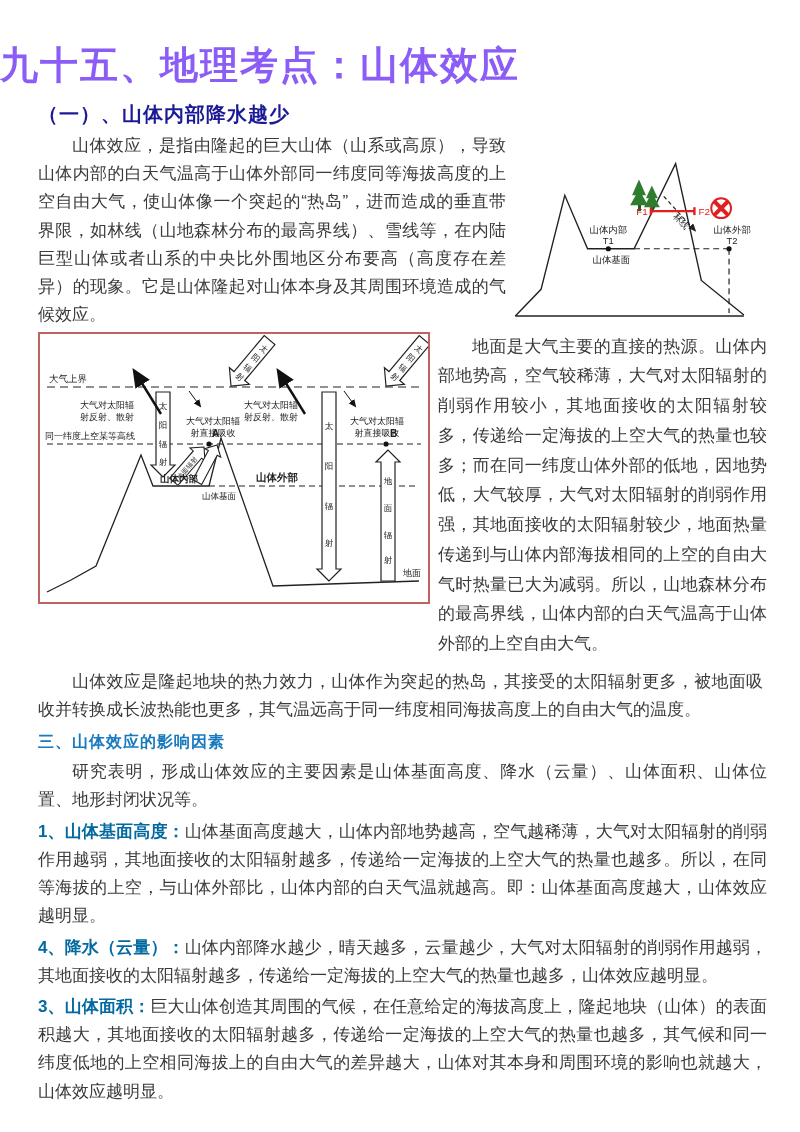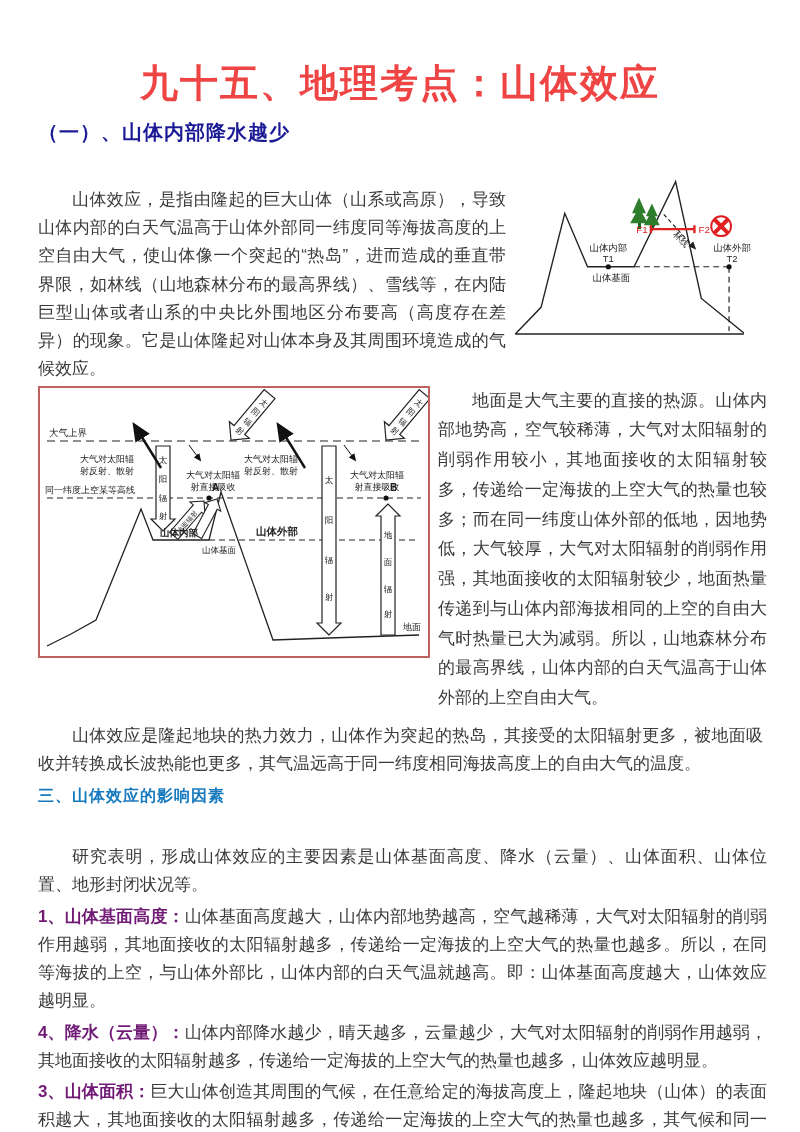--- a/index.html
+++ b/index.html
@@ -3,50 +3,50 @@
 <meta charset="utf-8">
 <style>
   * { margin:0; padding:0; box-sizing:border-box; }
   html,body { background:#ffffff; }
   .page {
     width:800px; height:1132px; background:#ffffff; overflow:hidden;
     font-family:"Liberation Sans","DejaVu Sans",sans-serif;
     color:#3a3a3a;
   }
   .title {
-    margin-top:58px; text-align:center;
-    font-size:38px; font-weight:bold; color:#ef4444; letter-spacing:2px;
+    margin-top:40px; text-align:left;
+    font-size:38px; font-weight:bold; color:#8b5cf6; letter-spacing:2px;
   }
   .content { padding:0 33px 0 38px; }
   .h-navy {
     color:#1b1a96; font-size:20px; font-weight:bold;
     margin:10px 0 4px 0; letter-spacing:1px;
   }
   .h-blue {
     color:#187abe; font-size:16px; font-weight:bold;
     margin:8px 0 5px 0; letter-spacing:1px;
   }
   .body-text {
-    font-size:17px; line-height:1.66; text-align:justify; color:#3a3a3a;margin-top:36px;
+    font-size:17px; line-height:1.66; text-align:justify; color:#3a3a3a;
   }
   .indent { text-indent:2em; }
   .sec1-wrap { overflow:hidden; }
   .diagram1 {
     float:right; width:255px; height:188px; margin:2px 0 4px 6px;
   }
   .sec2-row { display:flex; align-items:flex-start; margin-top:2px; }
   .diagram2-box {
     width:392px; height:272px; border:2px solid #bf6360; flex:none;
     background:#ffffff;
   }
   .sec2-text { flex:1; padding-left:8px; }
   .sec2-text p { font-size:17px; line-height:1.75; text-align:justify; text-indent:2em; }
   .summary { margin:9px 4px 2px 0; }
   .factor { margin:3px 0; }
-  .factor .lead { font-weight:bold; color:#701a75; }
+  .factor .lead { font-weight:bold; color:#0369a1; }
   svg text { fill:#222222; font-family:"Liberation Sans","DejaVu Sans",sans-serif; }
   .red-t { fill:#e02020; }
 </style>
 </head>
 <body>
 
 <div class="page">
 
   <div class="title">九十五、地理考点：山体效应</div>
 

